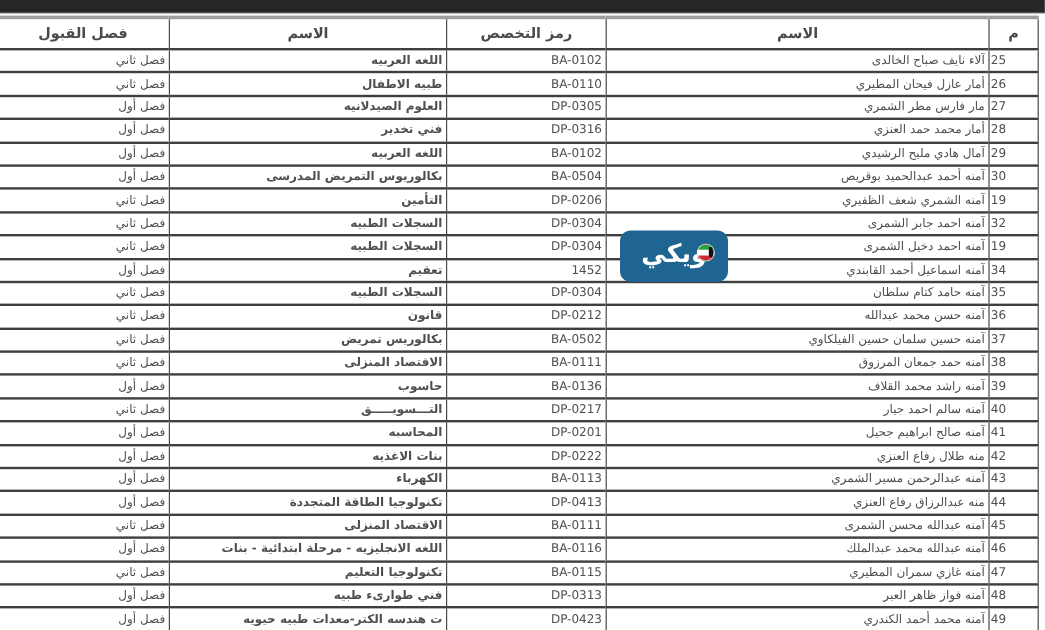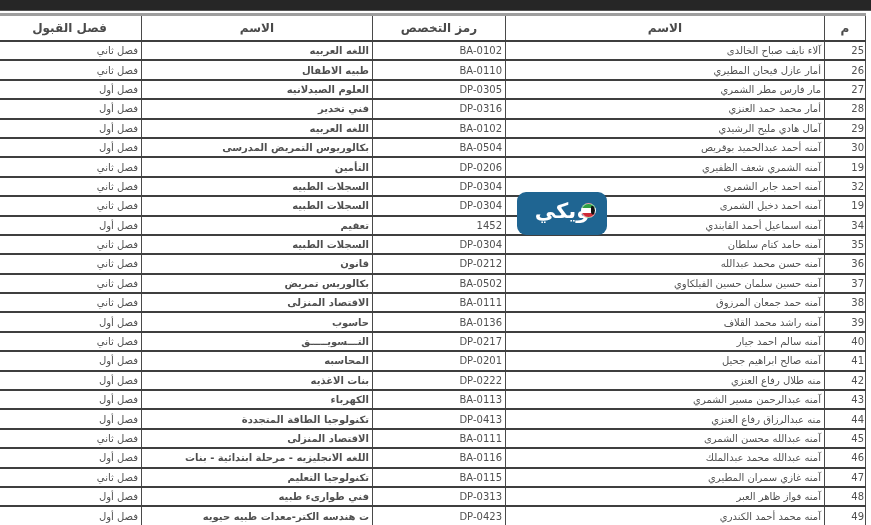--- a/index.html
+++ b/index.html
@@ -29,21 +29,21 @@
   }
   table.roster thead th{
     height:22px;font-size:12px;font-weight:bold;color:#4a4a4a;
     text-align:center;vertical-align:middle;
     border-top:3px solid #9e9e9e;
   }
   table.roster tbody td{
     height:15.4px;font-size:10px;color:#4f4f4f;
     padding:1px 3px;vertical-align:middle;text-align:right;
   }
-  table.roster tbody td.col-num{text-align:right;padding:1px 1px;}
+  table.roster tbody td.col-num{text-align:left;padding:1px 1px;}
   .col-num{width:38px;}
   .col-name{width:316px;}
   .col-code{width:130px;}
   .col-major{width:228px;font-weight:bold;}
   .col-semester{width:141px;}
   .watermark{
     position:absolute;top:192px;left:517px;width:90px;height:43px;
     border-radius:9px;
     display:flex;align-items:center;justify-content:center;
     z-index:5;

